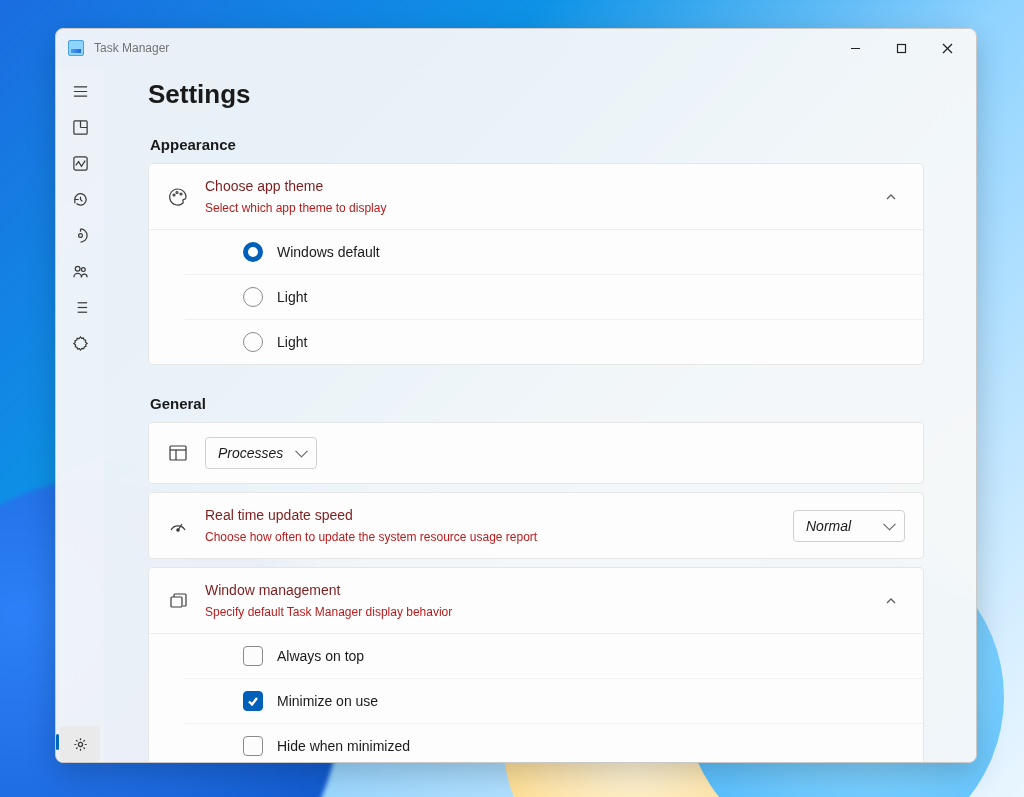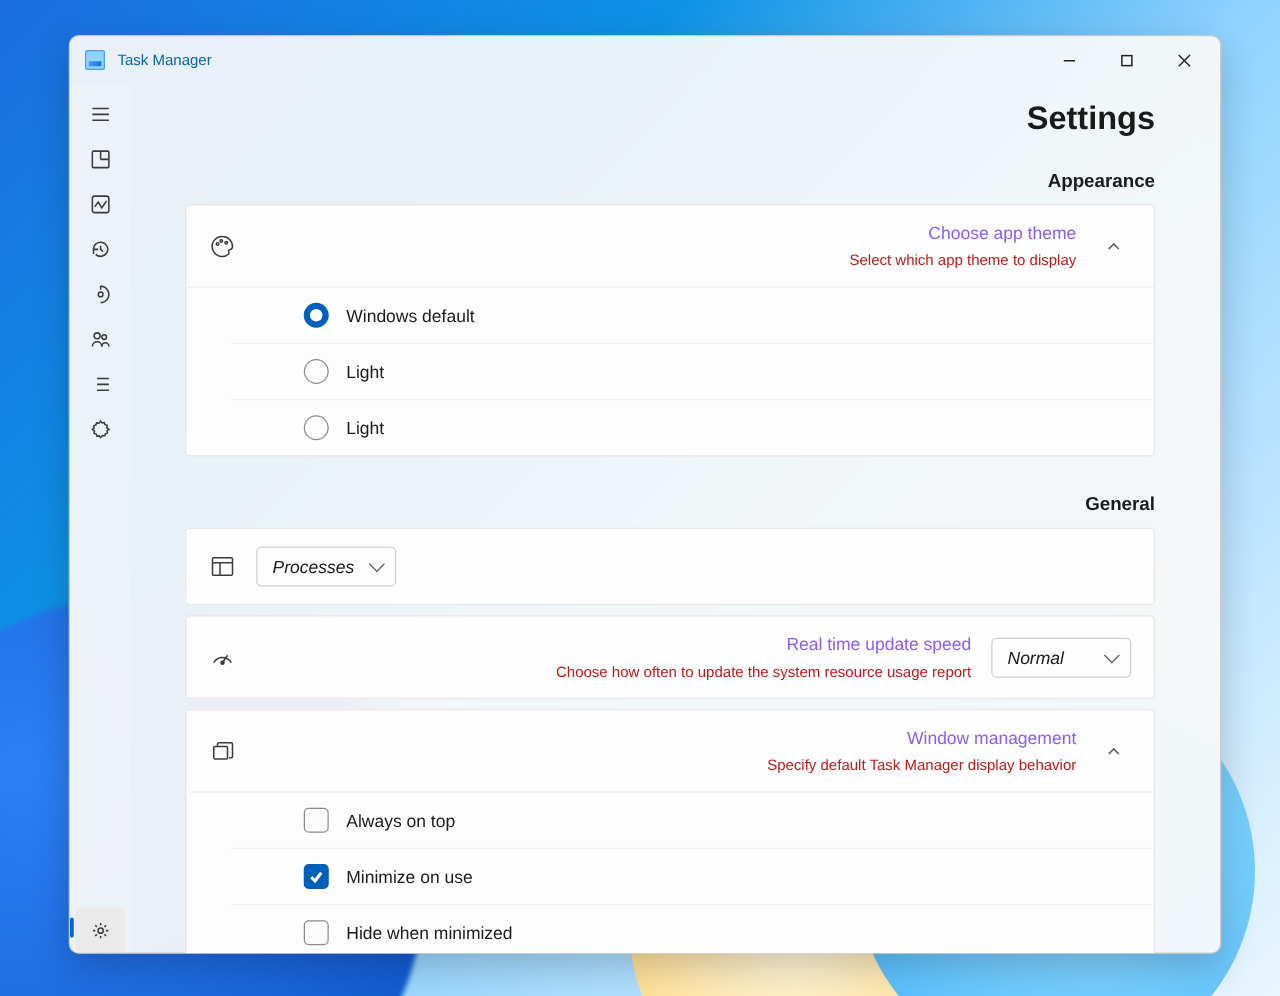--- a/index.html
+++ b/index.html
@@ -15,46 +15,46 @@
   .window {
     position:absolute; left:55px; top:28px; width:922px; height:735px;
     background:#f9f9f9ee; border:1px solid #c9c9c9; border-radius:8px;
     backdrop-filter: blur(18px);
     display:flex; flex-direction:column; overflow:hidden;
     box-shadow:0 10px 30px rgba(0,0,0,0.2);
   }
   .titlebar { height:38px; display:flex; align-items:center; padding:0 6px; background:transparent; }
   .titlebar .app-icon { width:16px; height:16px; margin:0 10px 0 6px; background:#8fd3ff; border:1px solid #4aa0e6; border-radius:2px; position:relative;}
   .titlebar .app-icon::after{content:"";position:absolute;left:2px;right:2px;bottom:2px;height:4px;background:linear-gradient(90deg,#4aa0e6,#1b6de0);}
-  .titlebar .title { font-size:12px; color:#0369a1; }
+  .titlebar .title { font-size:12px; color:#737373; }
   .caption-buttons { margin-left:auto; display:flex; }
   .caption-buttons .cbtn { width:46px; height:38px; display:flex; align-items:center; justify-content:center; color:#222;}
   .caption-buttons .cbtn svg { width:11px; height:11px; stroke:#222; fill:none; stroke-width:1.2;}
 
   .body { flex:1; display:flex; min-height:0; }
   .navrail { width:48px; background:#f6f6f640; display:flex; flex-direction:column; align-items:center; padding-top:6px; gap:0; position:relative;}
   .nav-btn { width:40px; height:36px; display:flex; align-items:center; justify-content:center; border-radius:4px; margin:0 0 0 0; }
   .nav-btn svg { width:17px; height:17px; stroke:#3a3a3a; fill:none; stroke-width:1.3; }
   .nav-spacer { flex:1; }
   .nav-btn.selected { background:#eaeaea; }
   .nav-sel-bar { position:absolute; left:0; bottom:12px; width:3px; height:16px; background:#0067c0; border-radius:2px; }
 
   .content { flex:1; position:relative; overflow:hidden; }
-  .scroll { position:absolute; inset:0 8px 0 0; overflow-y:auto; padding:0 44px 30px 44px;text-align:right; }
+  .scroll { position:absolute; inset:0 8px 0 0; overflow-y:auto; padding:0 44px 30px 44px; }
   .scroll::-webkit-scrollbar { width:4px;}
   .scroll::-webkit-scrollbar-thumb { background:#bfbfbf; border-radius:2px;}
   h1.page-title { font-size:26px; font-weight:600; color:#1a1a1a; margin:12px 0 26px 0; }
   .section-label { font-size:15px; font-weight:600; color:#1a1a1a; margin:0 0 10px 2px; }
 
   .card { background:#fdfdfd; border:1px solid #e6e6e6; border-radius:4px; margin-bottom:8px; }
   .card-header { display:flex; align-items:center; padding:14px 18px; gap:16px; }
   .card-icon { width:22px; height:22px; display:flex; align-items:center; justify-content:center; flex:0 0 22px;}
   .card-icon svg { width:20px; height:20px; stroke:#3a3a3a; fill:none; stroke-width:1.2; }
   .card-titles { flex:1; min-width:0; }
-  .card-title { font-size:14px; color:#8b5cf6; }
+  .card-title { font-size:14px; color:#7f1d1d; }
   .card-sub { font-size:12px; color:#b91c1c; margin-top:7px;}
   .card-right { display:flex; align-items:center; gap:12px; }
   .chev { width:28px; display:flex; align-items:center; justify-content:center; }
   .chev svg { width:12px; height:12px; stroke:#5f5f5f; fill:none; stroke-width:1.3;}
 
   .card-body { border-top:1px solid #eee;padding-left:36px; }
   .option-row { display:flex; align-items:center; gap:14px; padding:12px 18px 12px 58px; border-top:1px solid #f1f1f1;}
   .option-row:first-child{border-top:none;}
   .radio { width:20px; height:20px; border-radius:50%; border:1.5px solid #8a8a8a; display:flex; align-items:center; justify-content:center; flex:0 0 20px;}
   .radio.checked { border:none; }

